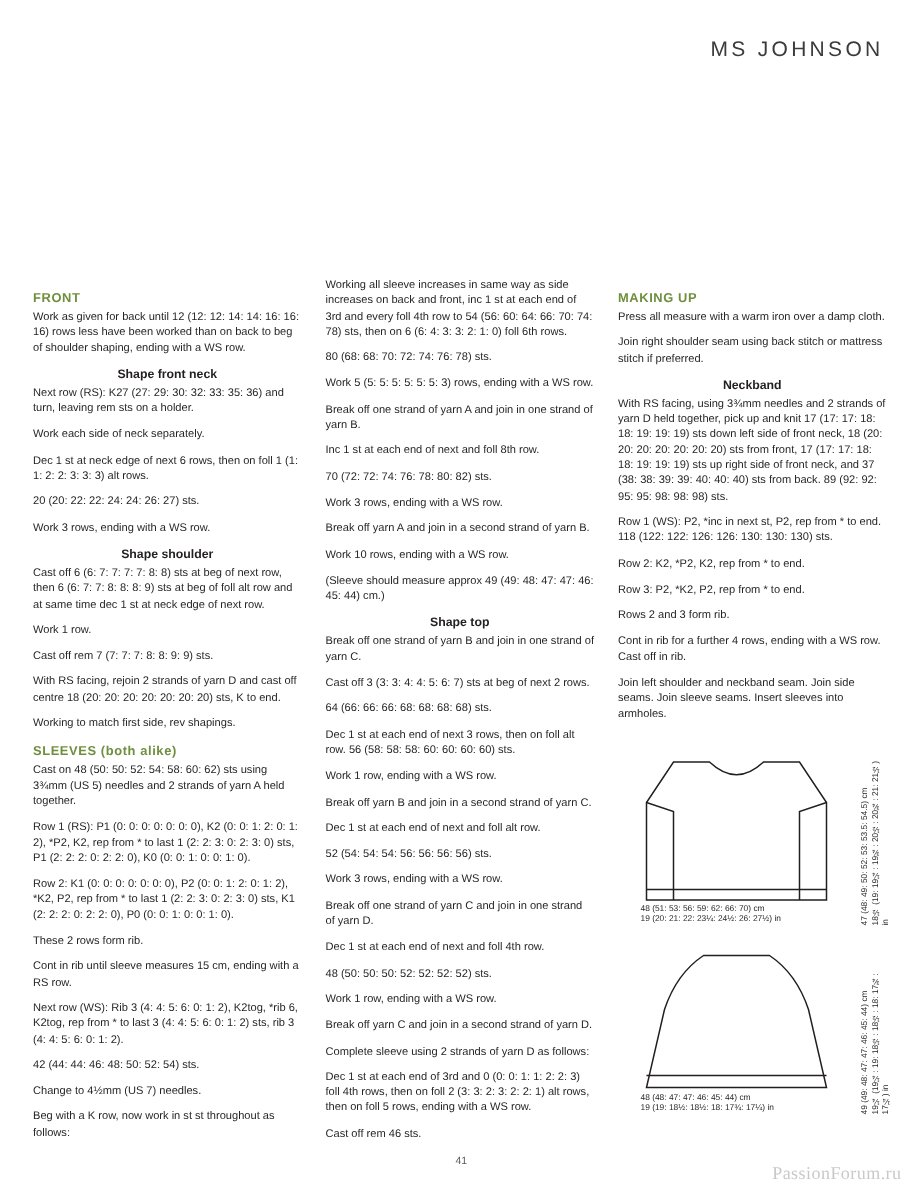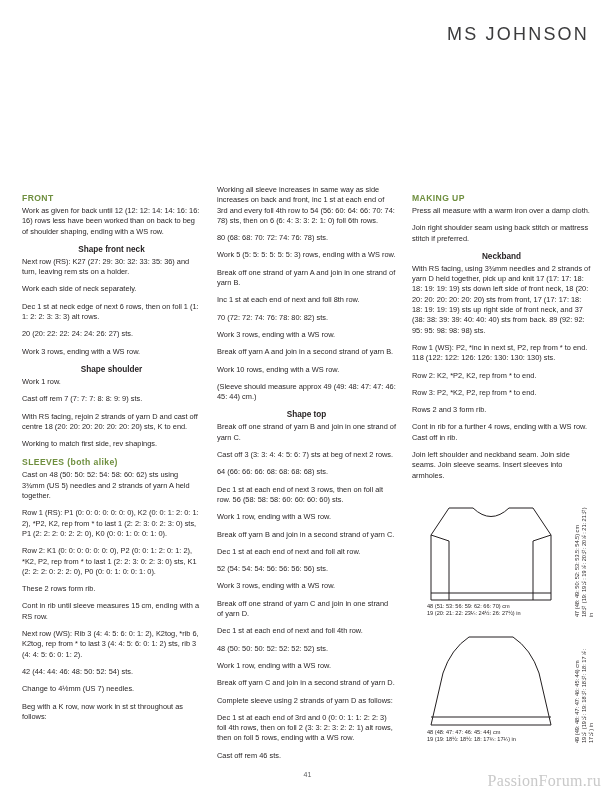--- a/index.html
+++ b/index.html
@@ -19,21 +19,21 @@
     position: relative;
     width: 615px;
     height: 800px;
     box-sizing: border-box;
     padding: 0;
   }
   .brand-title {
     position: absolute;
     top: 24px;
     right: 26px;
-    font-size: 18px;
+    font-size: 14px;
     letter-spacing: 2.2px;
     color: #3b3b3c;
     font-weight: 400;
     font-family: "Liberation Sans", sans-serif;
   }
   .columns {
     position: absolute;
     top: 185px;
     left: 22px;
     right: 22px;
@@ -121,21 +121,21 @@
     bottom: 22px;
     left: 50%;
     transform: translateX(-50%);
     font-size: 7px;
     color: #58595b;
   }
   .watermark {
     position: absolute;
     right: 14px;
     bottom: 10px;
-    font-size: 16px;
+    font-size: 12px;
     color: #c9c9c9;
     letter-spacing: 0.3px;
     font-family: "Liberation Serif", serif;
   }
 </style>
 </head>
 <body>
 
 <div class="page">
 
@@ -146,20 +146,21 @@
     <div class="col">
       <div class="sec-head green">FRONT</div>
       <div class="para">Work as given for back until 12 (12: 12: 14: 14: 16: 16: 16) rows less have been worked than on back to beg of shoulder shaping, ending with a WS row.</div>
       <div class="sec-head plain">Shape front neck</div>
       <div class="para">Next row (RS): K27 (27: 29: 30: 32: 33: 35: 36) and turn, leaving rem sts on a holder.</div>
       <div class="para tight">Work each side of neck separately.</div>
       <div class="para tight">Dec 1 st at neck edge of next 6 rows, then on foll 1 (1: 1: 2: 2: 3: 3: 3) alt rows.</div>
       <div class="para tight">20 (20: 22: 22: 24: 24: 26: 27) sts.</div>
       <div class="para">Work 3 rows, ending with a WS row.</div>
       <div class="sec-head plain">Shape shoulder</div>
+      <div class="para tight">Cast off 6 (6: 7: 7: 7: 7: 8: 8) sts at beg of next row, then 6 (6: 7: 7: 8: 8: 8: 9) sts at beg of foll alt row and at same time dec 1 st at neck edge of next row.</div>
       <div class="para tight">Work 1 row.</div>
       <div class="para tight">Cast off rem 7 (7: 7: 7: 8: 8: 9: 9) sts.</div>
       <div class="para">With RS facing, rejoin 2 strands of yarn D and cast off centre 18 (20: 20: 20: 20: 20: 20: 20) sts, K to end.</div>
       <div class="para">Working to match first side, rev shapings.</div>
       <div class="sec-head green">SLEEVES (both alike)</div>
       <div class="para">Cast on 48 (50: 50: 52: 54: 58: 60: 62) sts using 3¾mm (US 5) needles and 2 strands of yarn A held together.</div>
       <div class="para">Row 1 (RS): P1 (0: 0: 0: 0: 0: 0: 0), K2 (0: 0: 1: 2: 0: 1: 2), *P2, K2, rep from * to last 1 (2: 2: 3: 0: 2: 3: 0) sts, P1 (2: 2: 2: 0: 2: 2: 0), K0 (0: 0: 1: 0: 0: 1: 0).</div>
       <div class="para">Row 2: K1 (0: 0: 0: 0: 0: 0: 0), P2 (0: 0: 1: 2: 0: 1: 2), *K2, P2, rep from * to last 1 (2: 2: 3: 0: 2: 3: 0) sts, K1 (2: 2: 2: 0: 2: 2: 0), P0 (0: 0: 1: 0: 0: 1: 0).</div>
       <div class="para tight">These 2 rows form rib.</div>
       <div class="para">Cont in rib until sleeve measures 15 cm, ending with a RS row.</div>

